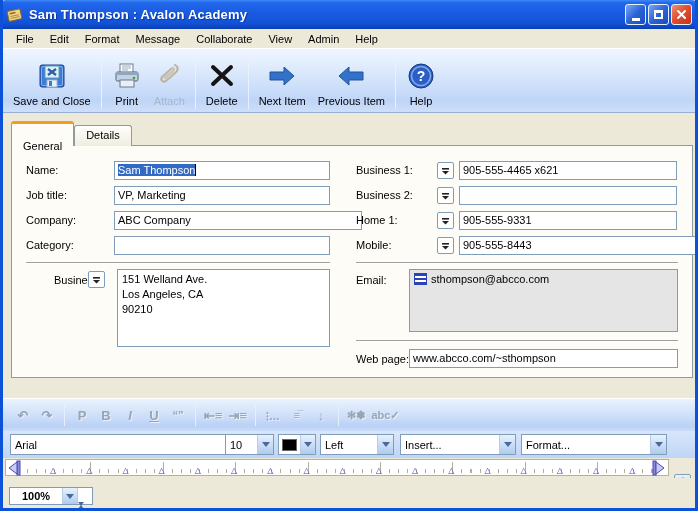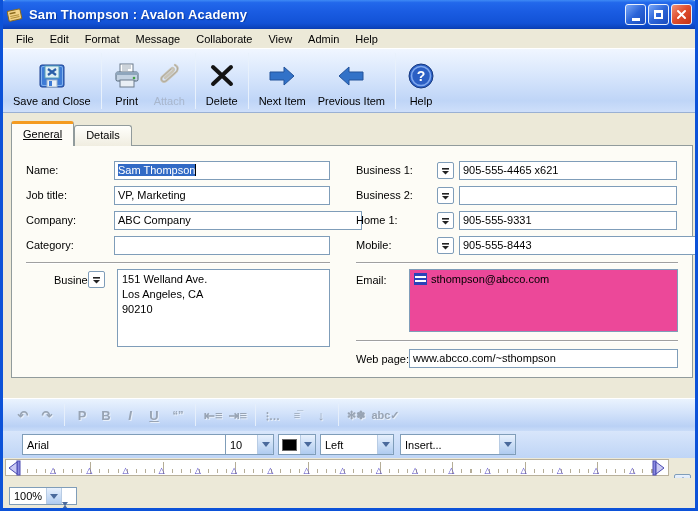--- a/index.html
+++ b/index.html
@@ -58,21 +58,21 @@
   .tsep { width:1px; height:56px; background:#9FB6DC; border-right:1px solid #E8F1FC; margin:0 4px; }
 
   
   .tabs { position:absolute; top:121px; left:8px; height:25px; display:flex; align-items:flex-end; z-index:3; }
   .tab {
     font-size:11px; color:#000; border:1px solid #919B9C; border-bottom:none;
     border-radius:3px 3px 0 0; padding:3px 11px 4px; cursor:default;
     background:linear-gradient(180deg,#FFFFFC,#F0EDE0); height:21px;
   }
   .tab.active {
-    height:25px; background:#FDFCF7; border-top:3px solid #F49B21; padding-top:4px; position:relative; z-index:4;text-decoration:underline;
+    height:25px; background:#FDFCF7; border-top:3px solid #F49B21; padding-top:16px; position:relative; z-index:4;
   }
 
   
   .panel {
     position:absolute; top:145px; left:8px; width:682px; height:233px;
     background:#FDFCF6; border:1px solid #919B9C; z-index:2;
   }
   .flabel { position:absolute; font-size:11px; color:#000; }
   .xp-input {
     position:absolute; height:19px; background:#fff; border:1px solid #7F9DB9;
@@ -82,21 +82,21 @@
   .caret { display:inline-block; width:1px; height:12px; background:#000; vertical-align:-2px; }
   .etched { position:absolute; height:2px; border-top:1px solid #A0A0A0; border-bottom:1px solid #fff; }
   .combo-drop {
     position:absolute; width:17px; height:17px; background:#fff; border:1px solid #7F9DB9;
     border-radius:2px; display:flex; align-items:center; justify-content:center; cursor:default;
   }
   .ta {
     position:absolute; background:#fff; border:1px solid #7F9DB9; font-size:11px;
     padding:2px 4px; line-height:15px; white-space:pre-line;
   }
-  .email-box { position:absolute; background:#ec4899; border:1px solid #7F9DB9; padding:3px 4px; }
+  .email-box { position:absolute; background:#e5e5e5; border:1px solid #7F9DB9; padding:3px 4px; }
   .email-item { display:flex; align-items:center; gap:4px; font-size:11px; }
   .email-icon {
     width:13px; height:12px; border:1px solid #2B43B8;
     background:repeating-linear-gradient(180deg,#2B43B8 0 2px,#FFFFFF 2px 4px);
   }
 
   
   .fmt-icons {
     position:absolute; top:398px; left:0; right:0; height:33px;
     background:linear-gradient(180deg,#EAF3FE 0%,#D2E2FA 45%,#BAD1F5 85%,#C9DCF8 100%);
@@ -146,21 +146,21 @@
   }
   .tri-up { width:0;height:0;border-left:3px solid transparent;border-right:3px solid transparent;border-bottom:4px solid #4A6A9C; }
   .tri-dn { width:0;height:0;border-left:3px solid transparent;border-right:3px solid transparent;border-top:4px solid #4A6A9C; }
 
   
   .statusbar { position:absolute; top:478px; left:0; right:0; height:30px; background:#ECE9D8; }
   .zoomctl {
     position:absolute; left:6px; top:9px; height:18px; display:flex; align-items:stretch;
     border:1px solid #7F9DB9; background:#fff;
   }
-  .zoomval { font-size:11px; padding:2px 4px 0; min-width:34px; }
+  .zoomval { font-size:11px; padding:2px 12px 0; min-width:34px;font-weight:bold; }
   .zbtn {
     width:15px; border-left:1px solid #B8CCE4;
     background:linear-gradient(180deg,#E8F1FD,#AFCBF0); display:flex; align-items:center; justify-content:center;
   }
   .zspin { width:15px; border-left:1px solid #B8CCE4; display:flex; flex-direction:column; }
 </style>
 </head>
 <body>
 
 <div class="window">
@@ -376,21 +376,21 @@
     <span class="fsep"></span>
     <span class="fmtb small">⁝…</span>
     <span class="fmtb small">≡̅</span>
     <span class="fmtb">↓</span>
     <span class="fsep"></span>
     <span class="fmtb small">✻✽</span>
     <span class="fmtb small">abc✓</span>
   </div>
 
   <div class="combo-row">
-    <div class="xp-combo" style="left:19px; width:240px;">
+    <div class="xp-combo" style="left:7px; width:240px;">
       <span class="cval">Arial</span>
       <span class="cbtn">
           <span class="chev"></span>
         </span>
     </div>
     <div class="xp-combo" style="left:222px; width:49px;">
       <span class="cval">10</span>
       <span class="cbtn">
           <span class="chev"></span>
         </span>
@@ -402,20 +402,26 @@
         </span>
     </div>
     <div class="xp-combo" style="left:317px; width:74px;">
       <span class="cval">Left</span>
       <span class="cbtn">
           <span class="chev"></span>
         </span>
     </div>
     <div class="xp-combo" style="left:397px; width:116px;">
       <span class="cval">Insert...</span>
+      <span class="cbtn">
+          <span class="chev"></span>
+        </span>
+    </div>
+    <div class="xp-combo" style="left:518px; width:146px;">
+      <span class="cval">Format...</span>
       <span class="cbtn">
           <span class="chev"></span>
         </span>
     </div>
   </div>
 
   <div class="ruler-zone">
     <div class="ruler">
       <div class="ticks-tall"></div>
       <div class="ticks-small"></div>

